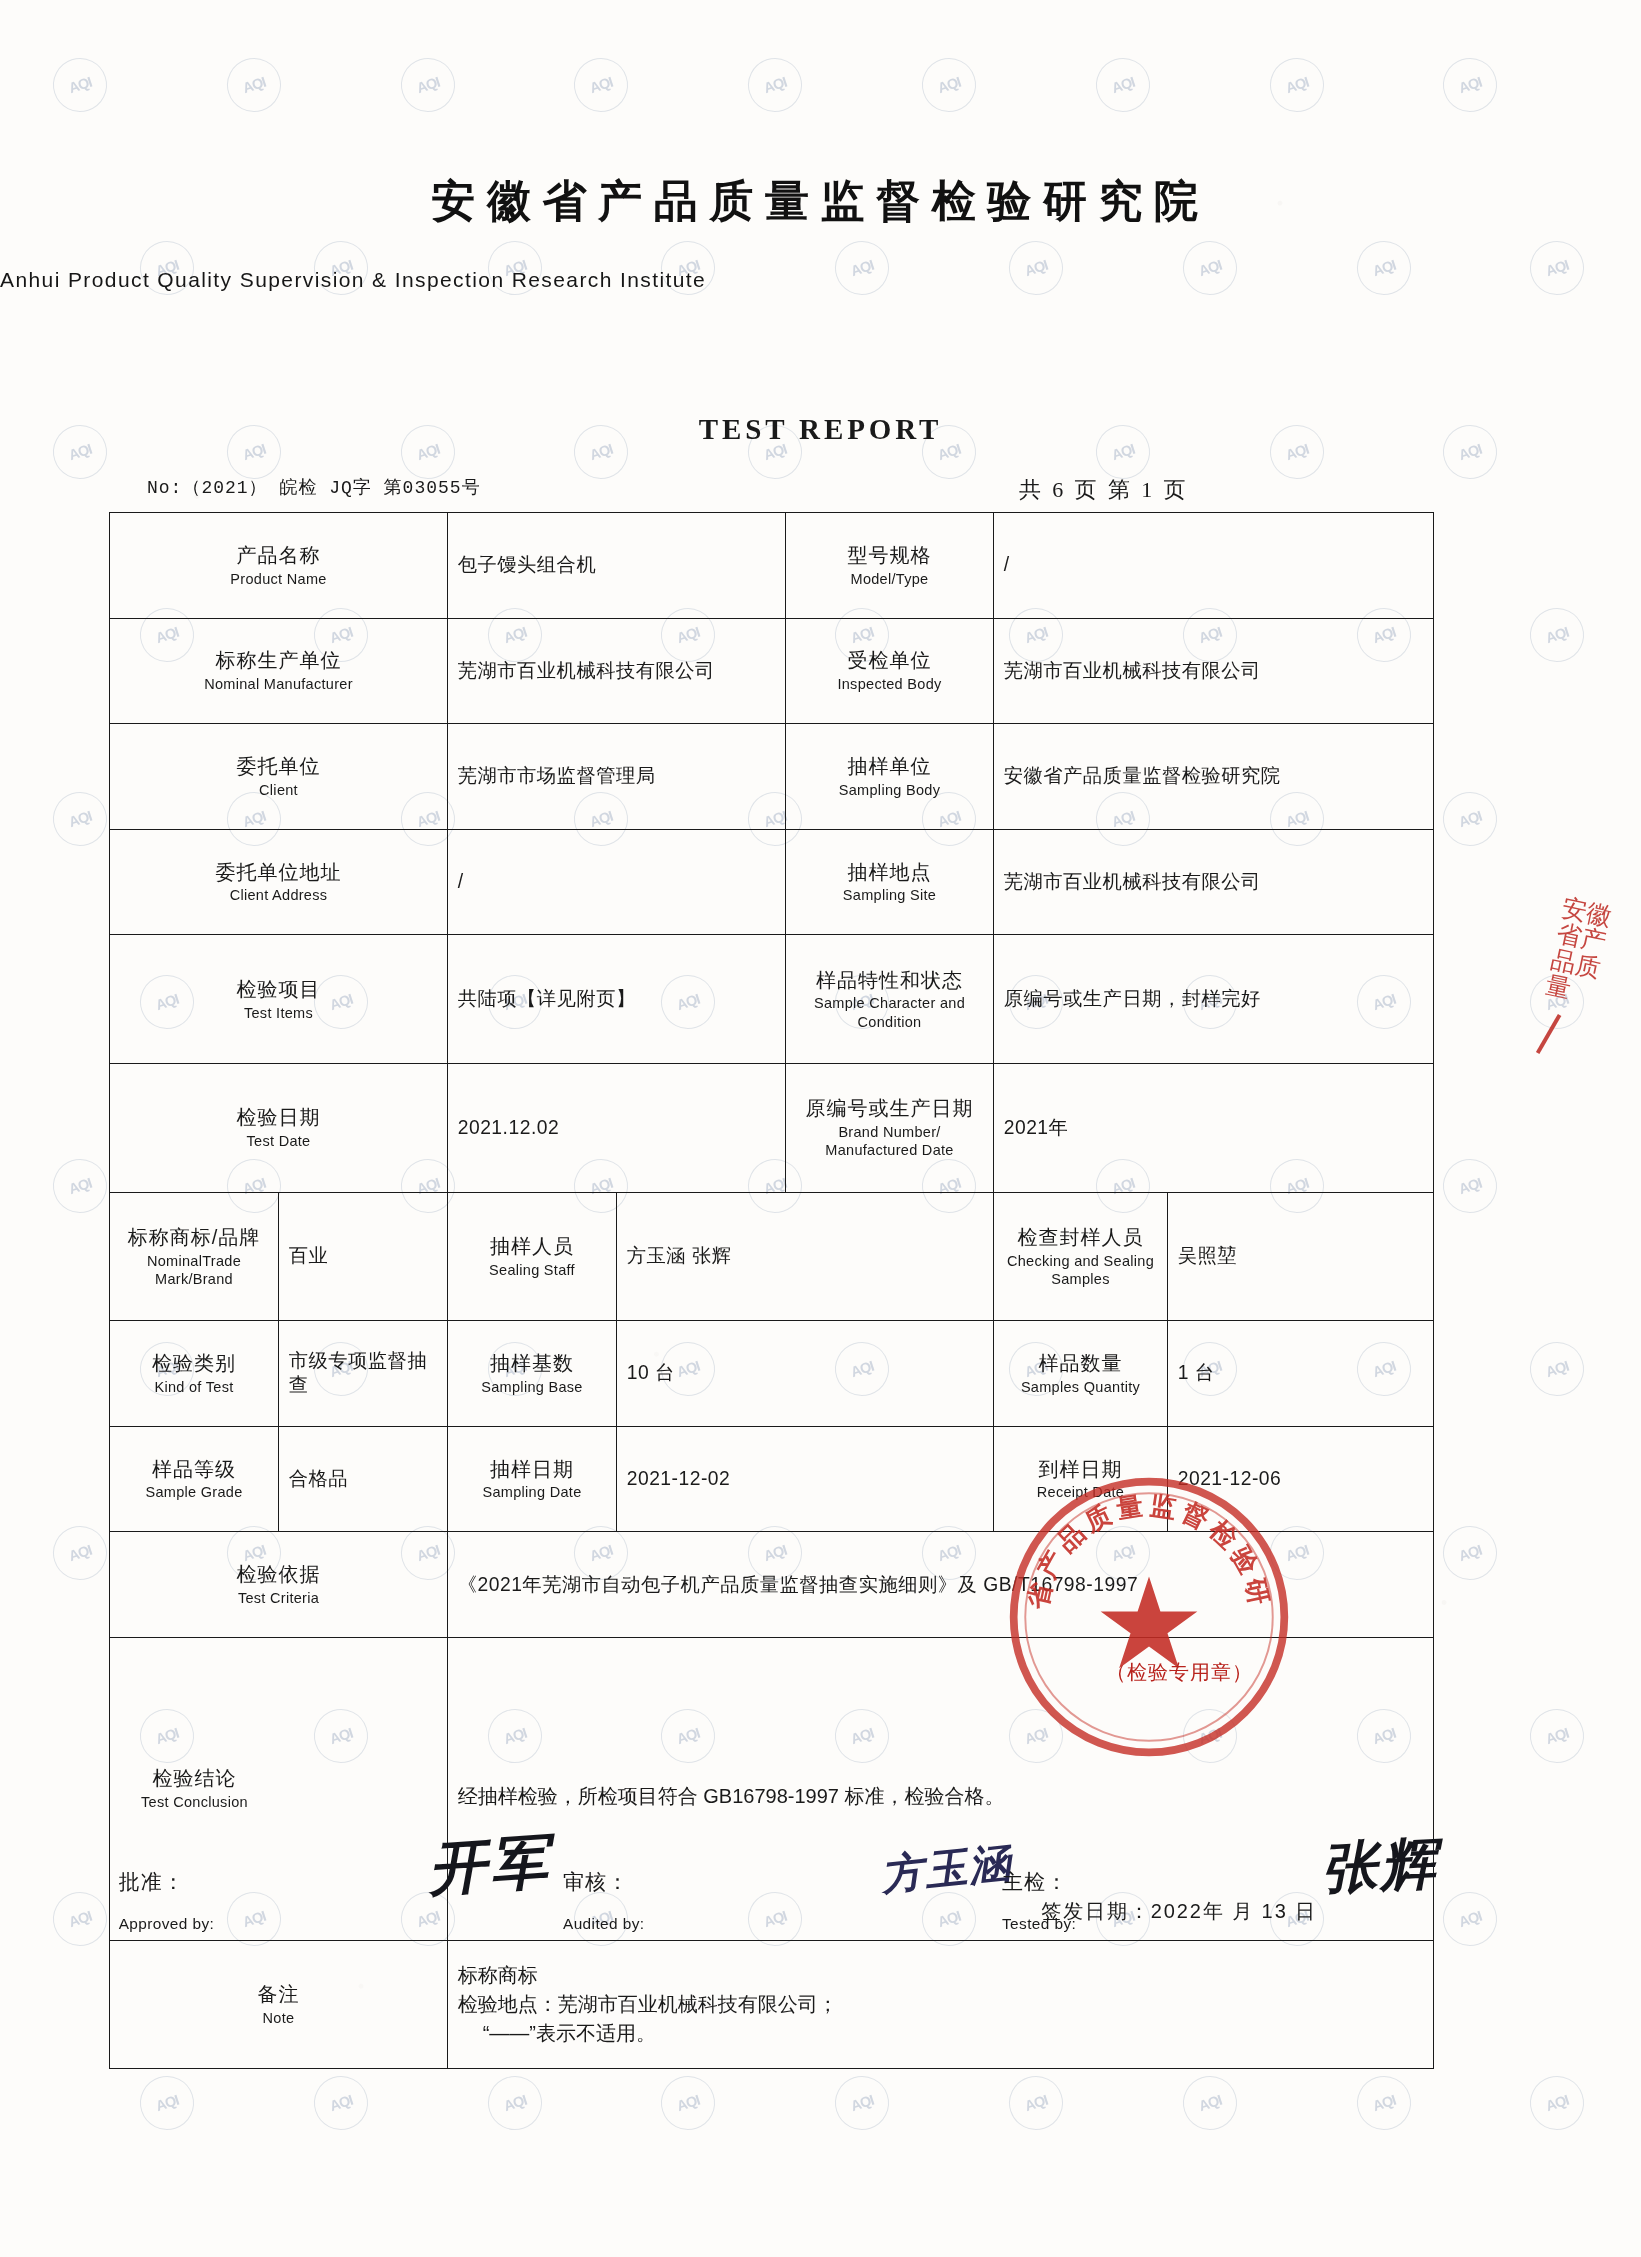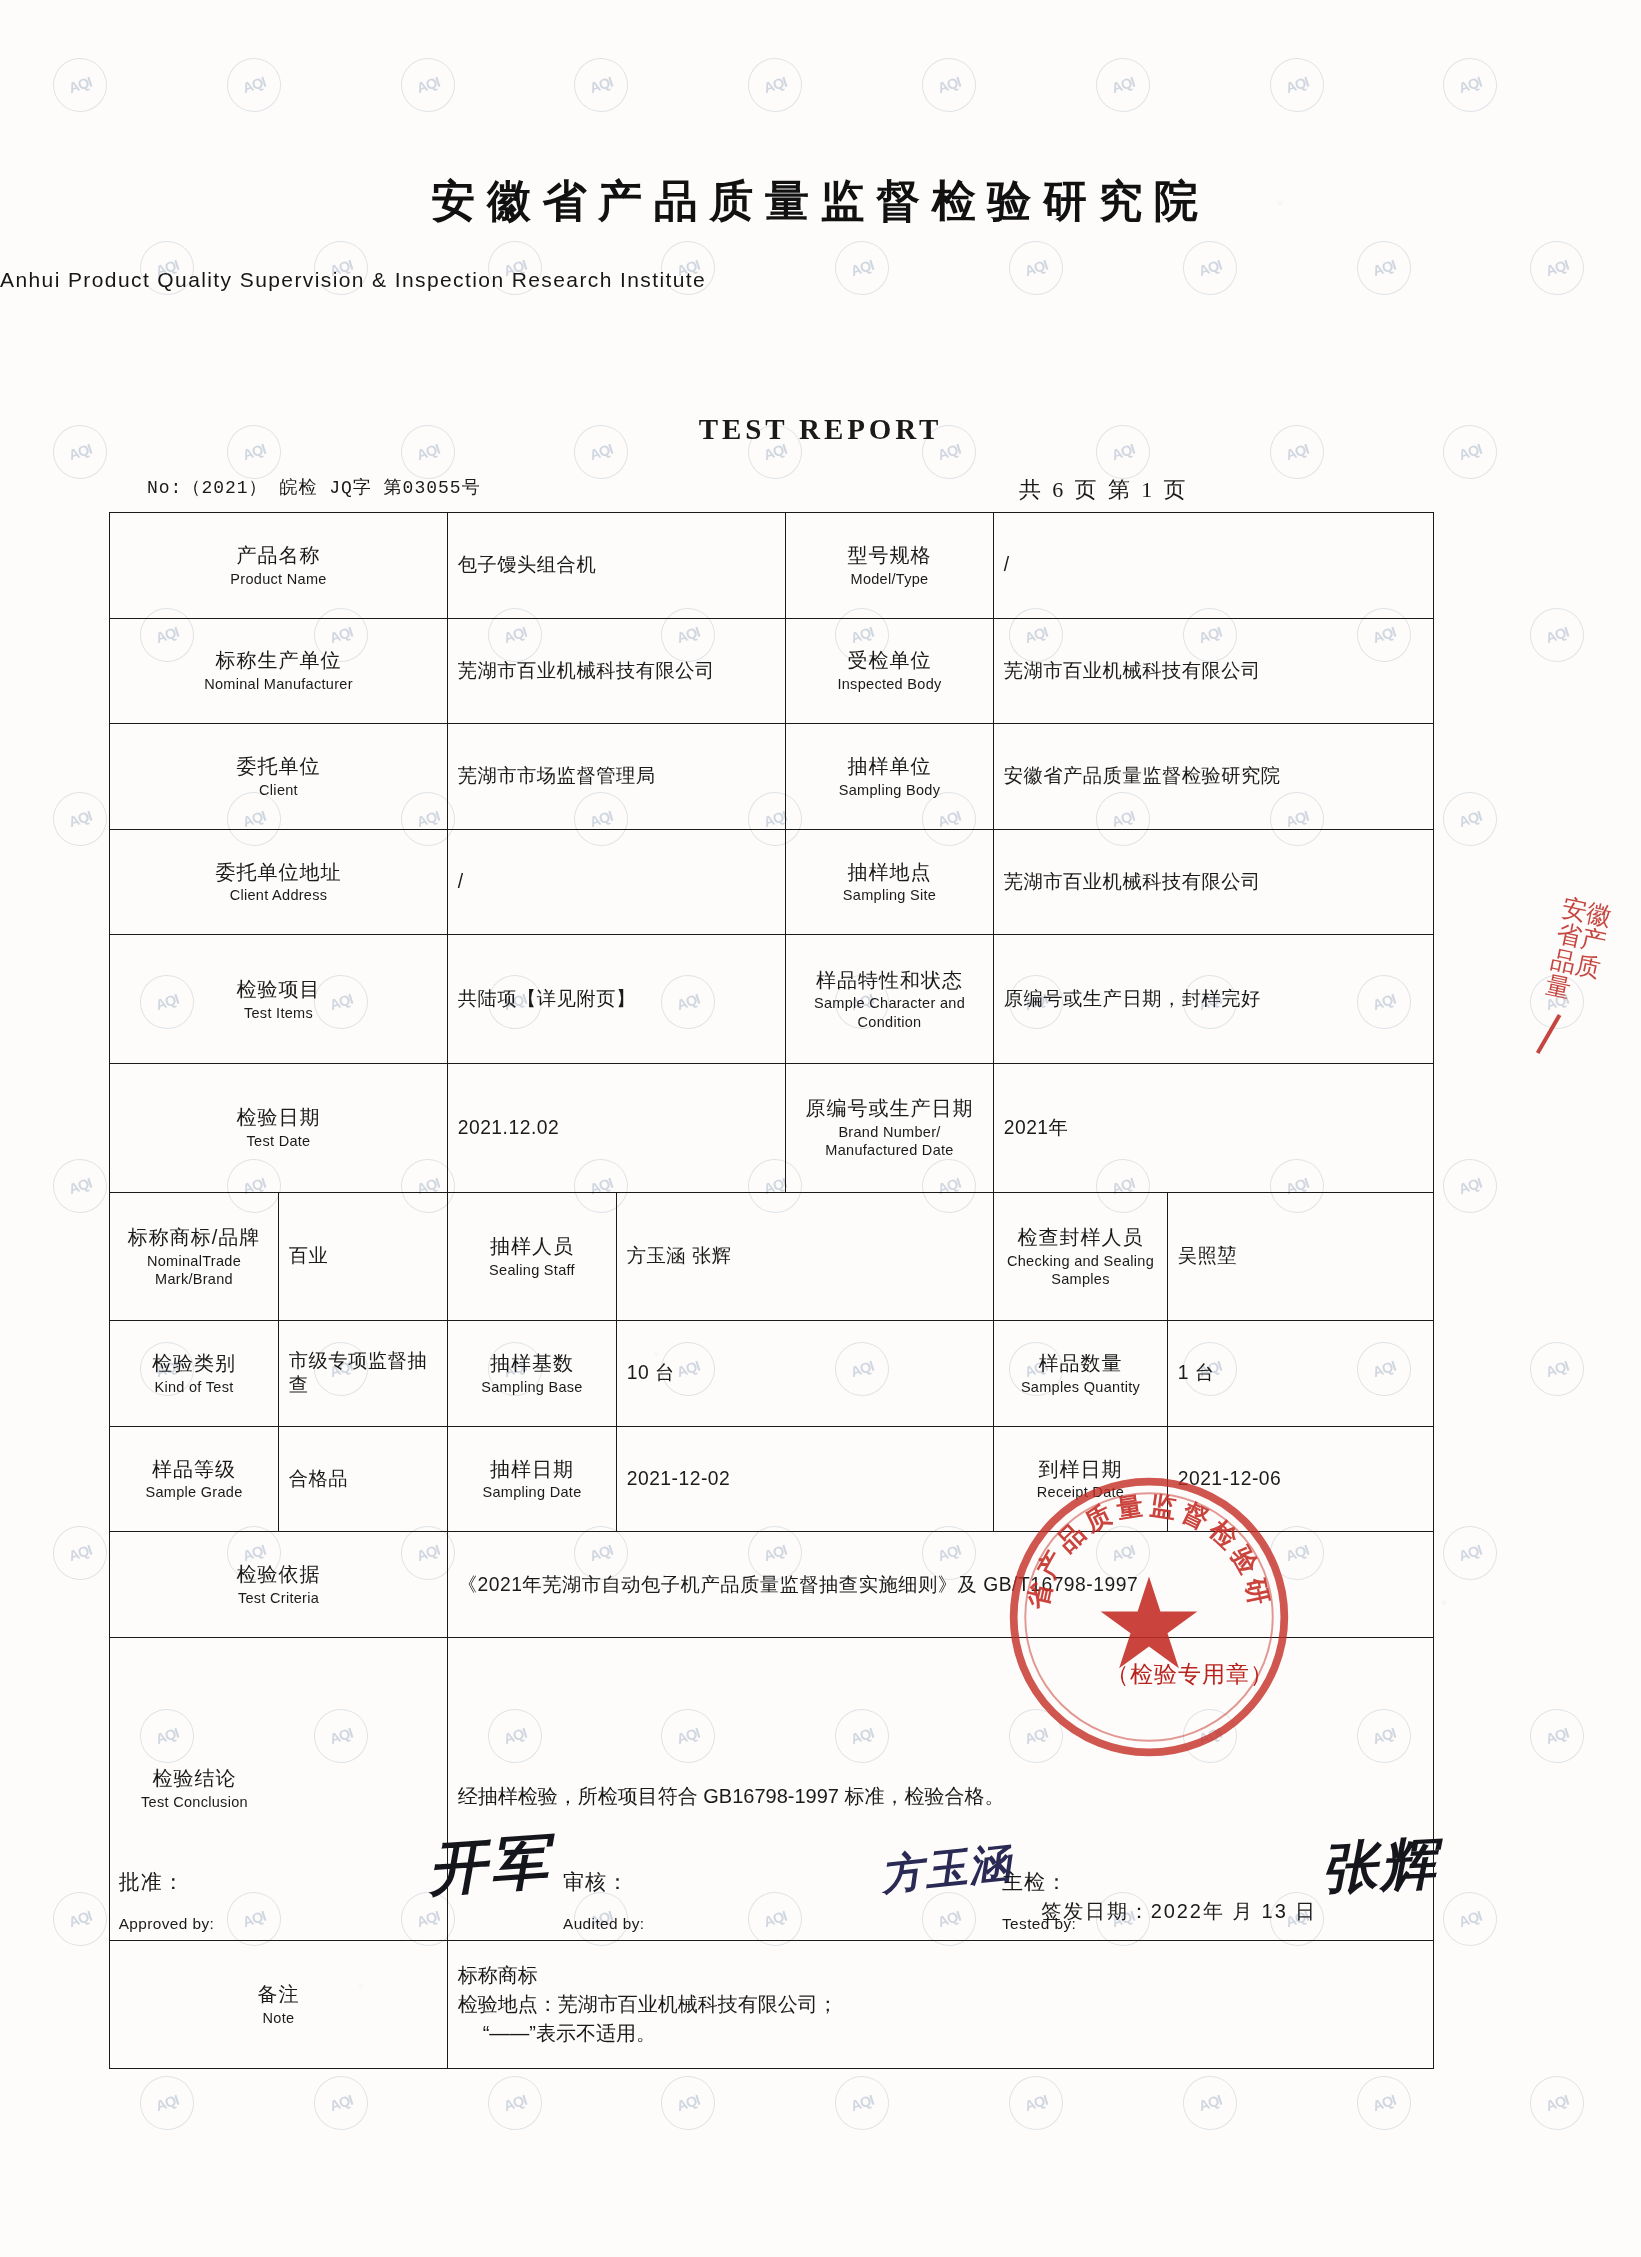--- a/index.html
+++ b/index.html
@@ -243,21 +243,21 @@
     width: 290px;
     height: 290px;
     z-index: 8;
     pointer-events: none;
     opacity: 0.88;
   }
   .seal-label {
     position: absolute;
     left: 1106px;
     top: 1659px;
-    font-size: 23px;
+    font-size: 20px;
     color: #b8231d;
     z-index: 9;
     font-family: "Liberation Sans", "DejaVu Sans", sans-serif;
     letter-spacing: 1px;
     pointer-events: none;
   }
   
   .side-stamp {
     position: absolute;
     right: 35px;

